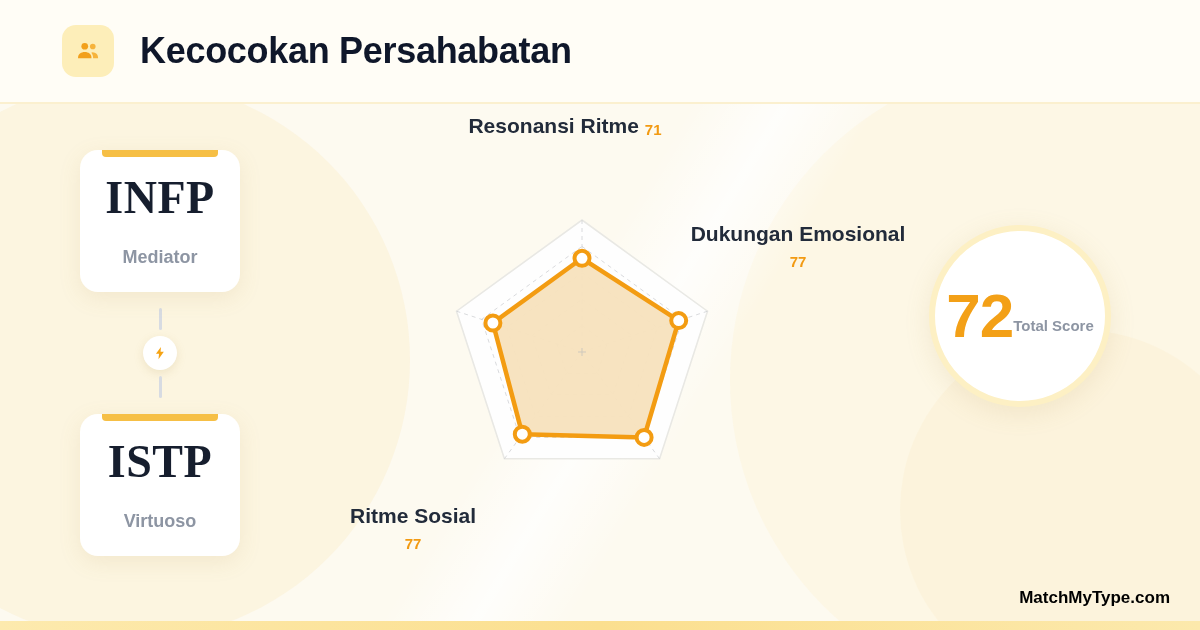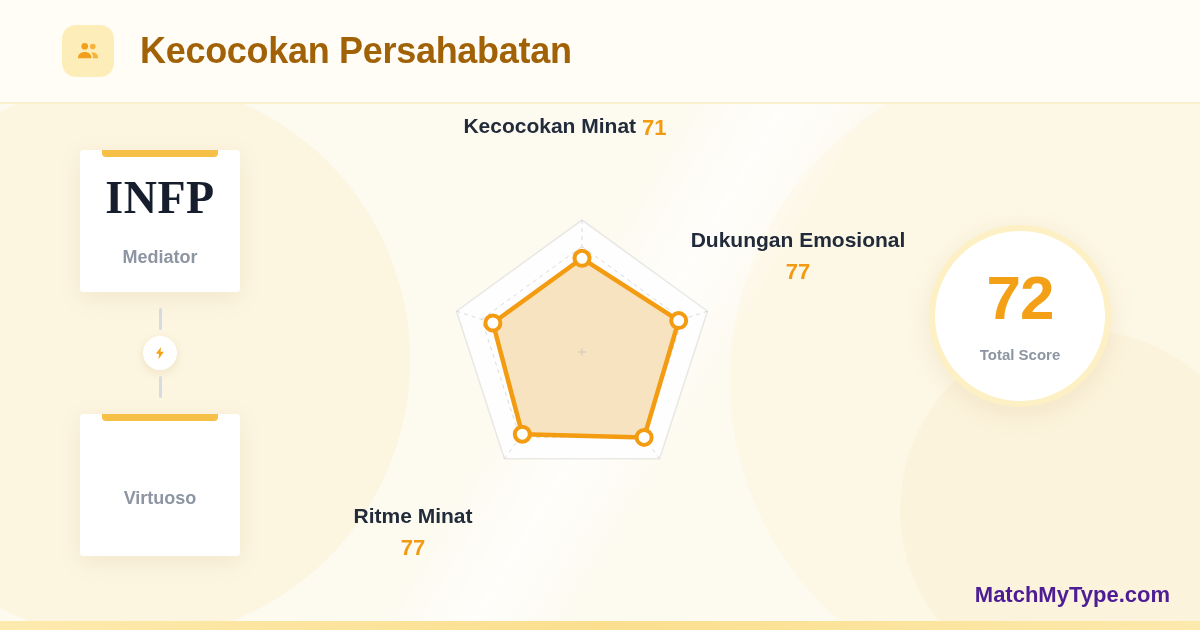--- a/index.html
+++ b/index.html
@@ -42,32 +42,32 @@
     border-bottom:2px solid #fbf0cf;
     display:flex; align-items:center; z-index:5;
   }
   .header-icon-box {
     width:52px; height:52px; margin-left:62px;
     background:#fdeeb9; border-radius:14px;
     display:flex; align-items:center; justify-content:center;
   }
   .header-title {
     margin-left:26px;
-    font-size:36px; font-weight:bold; color:#a16207;
+    font-size:36px; font-weight:bold; color:#0f172a;
     letter-spacing:-0.3px;
   }
 
   
   .types-col {
     position:absolute; left:80px; top:150px; width:160px; z-index:4;
     display:flex; flex-direction:column; align-items:center;
   }
   .type-card {
     width:160px; height:142px;
-    background:#ffffff; border-radius:4px;
+    background:#ffffff; border-radius:18px;
     box-shadow:0 6px 22px rgba(180,150,80,.13);
     display:flex; flex-direction:column; align-items:center; justify-content:center;
     position:relative; overflow:hidden;
   }
   .type-card::before {
     content:""; position:absolute; top:0; left:22px; right:22px; height:7px;
     background:#f6bf45; border-radius:0 0 4px 4px;
   }
   .type-code {
     font-family:"Liberation Serif", serif;
@@ -93,58 +93,58 @@
   
   .radar-wrap {
     position:absolute; left:250px; top:104px; width:680px; height:526px; z-index:3;
   }
   .radar-svg { position:absolute; left:0; top:0; }
   .axis-label {
     position:absolute; text-align:center; z-index:4;
     font-size:21px; font-weight:bold; color:#222b3a; line-height:1.15;
   }
   .axis-val {
-    font-size:22px; font-weight:bold; color:#f29a12;
+    font-size:15px; font-weight:bold; color:#f29a12;
   }
   .lbl-top   { left:200px; top:10px;  width:230px; }
   .lbl-top .axis-val { display:inline-block; margin-left:6px; vertical-align:-2px; }
-  .lbl-right { left:438px; top:124px; width:220px; }
+  .lbl-right { left:438px; top:118px; width:220px; }
   .lbl-left  { left:10px;  top:140px; width:240px; }
   .lbl-bl    { left:48px;  top:400px; width:230px; }
   .lbl-br    { left:336px; top:400px; width:230px; }
   .lbl-stack .axis-val { display:block; margin-top:7px; }
 
   
   .score-panel {
     position:absolute; left:915px; top:225px; width:210px; z-index:4;
     display:flex; flex-direction:column; align-items:center;
   }
   .score-circle {
     width:182px; height:182px; border-radius:50%;
     background:#ffffff; border:6px solid #fdf0c4;
     box-shadow:0 6px 26px rgba(180,150,80,.14);
-    display:flex; flex-direction:column; align-items:center; justify-content:center;
+    display:flex; flex-direction:row; align-items:center; justify-content:center;
   }
   .score-num {
     font-size:62px; font-weight:bold; color:#f3a017; line-height:.95;
     letter-spacing:-1px;
   }
   .score-cap { margin-top:18px; font-size:15px; font-weight:bold; color:#8d95a3; }
   .tier-badge {
     margin-top:34px; padding:14px 34px; border-radius:26px;
     background:linear-gradient(110deg,#fcd878 0%,#f5ab1e 100%);
     box-shadow:0 6px 18px rgba(230,170,40,.30);
     font-size:21px; font-weight:bold; color:#ffffff;
     letter-spacing:.2px;
   }
 
   
   .watermark {
     position:absolute; right:30px; bottom:22px; z-index:6;
-    font-size:22px; font-weight:bold; color:#4c1d95;
+    font-size:17px; font-weight:bold; color:#000000;
   }
   .bottom-bar {
     position:absolute; left:0; bottom:0; width:1200px; height:9px; z-index:6;
     background:linear-gradient(90deg,#fdeaae 0%,#fbdf8f 50%,#fce9ac 100%);
   }
 </style>
 </head>
 <body>
 
 <div class="bg-layer">
@@ -177,20 +177,21 @@
     <div class="conn-dash"></div>
     <div class="conn-bolt">
       <svg width="14" height="14" viewBox="0 0 24 24" aria-hidden="true">
         <path d="M13.6 1.5L5 13.4h5.3L9.4 22.5 18.6 10h-5.6z" fill="#f5a314"></path>
       </svg>
     </div>
     <div class="conn-dash"></div>
   </div>
 
   <div class="type-card">
+    <div class="type-code">ISTP</div>
     <div class="type-name">Virtuoso</div>
   </div>
 
 </div>
 
 <div class="radar-wrap">
   <svg class="radar-svg" id="radar-svg" width="680" height="526">
       <polygon points="332.0,116.0 457.5,207.2 409.6,354.8 254.4,354.8 206.5,207.2" fill="#ffffff" stroke="#e8e8e4" stroke-width="1.6" opacity="0.95"></polygon>
       <polygon points="332.0,142.4 432.4,215.4 394.1,333.4 269.9,333.4 231.6,215.4" fill="none" stroke="#c9cbce" stroke-width="1" stroke-dasharray="4 4" opacity="0.7"></polygon>
       <polygon points="332.0,168.8 407.3,223.5 378.6,312.1 285.4,312.1 256.7,223.5" fill="none" stroke="#c9cbce" stroke-width="1" stroke-dasharray="4 4" opacity="0.7"></polygon>
@@ -205,31 +206,31 @@
       <circle cx="332.0" cy="154.3" r="7.5" fill="#ffffff" stroke="#f39c12" stroke-width="4"></circle>
       <circle cx="428.7" cy="216.6" r="7.5" fill="#ffffff" stroke="#f39c12" stroke-width="4"></circle>
       <circle cx="394.1" cy="333.4" r="7.5" fill="#ffffff" stroke="#f39c12" stroke-width="4"></circle>
       <circle cx="272.3" cy="330.2" r="7.5" fill="#ffffff" stroke="#f39c12" stroke-width="4"></circle>
       <circle cx="242.9" cy="219.0" r="7.5" fill="#ffffff" stroke="#f39c12" stroke-width="4"></circle>
       <line x1="328" y1="248" x2="336" y2="248" stroke="#cfc9bd" stroke-width="1"></line>
       <line x1="332" y1="244" x2="332" y2="252" stroke="#cfc9bd" stroke-width="1"></line>
     </svg>
 
   <div class="axis-label lbl-top">
-    <span>Kecocokan Minat</span><span class="axis-val">71</span>
+    <span>Resonansi Ritme</span><span class="axis-val">71</span>
   </div>
 
   <div class="axis-label lbl-right lbl-stack">
     <span>Dukungan Emosional</span>
     <span class="axis-val">77</span>
   </div>
 
 
   <div class="axis-label lbl-bl lbl-stack">
-    <span>Ritme Minat</span>
+    <span>Ritme Sosial</span>
     <span class="axis-val">77</span>
   </div>
 
 </div>
 
 <div class="score-panel">
   <div class="score-circle">
     <div class="score-num">72</div>
     <div class="score-cap">Total Score</div>
   </div>

